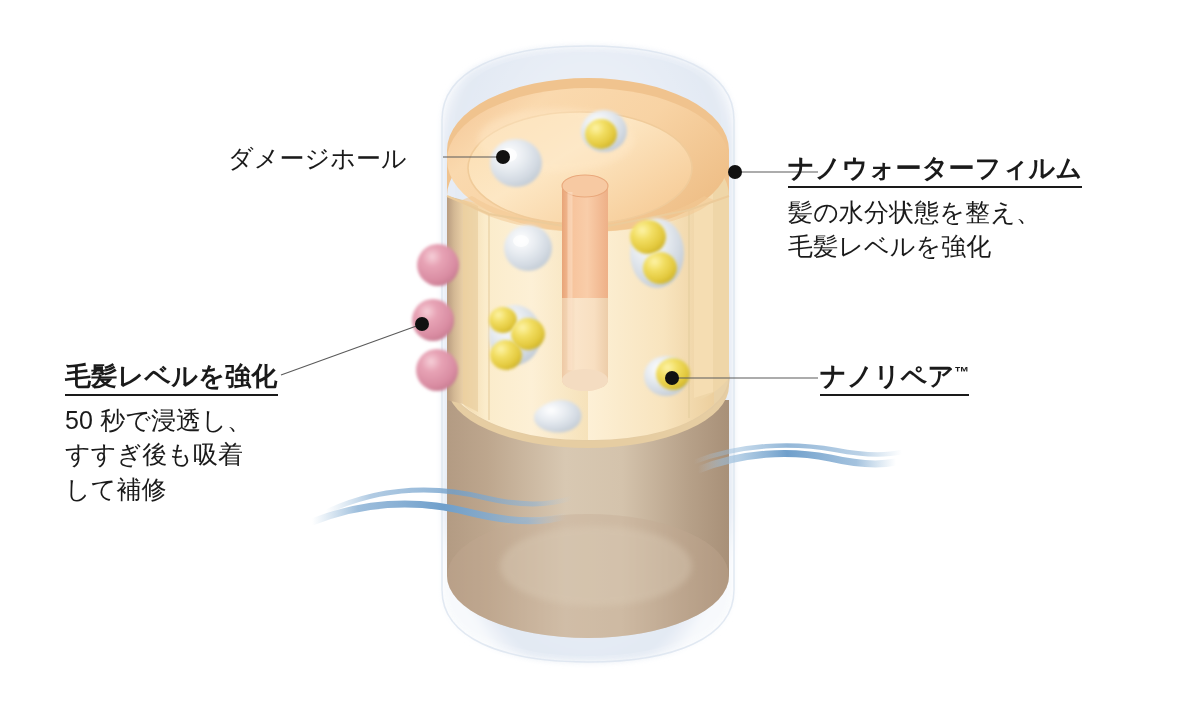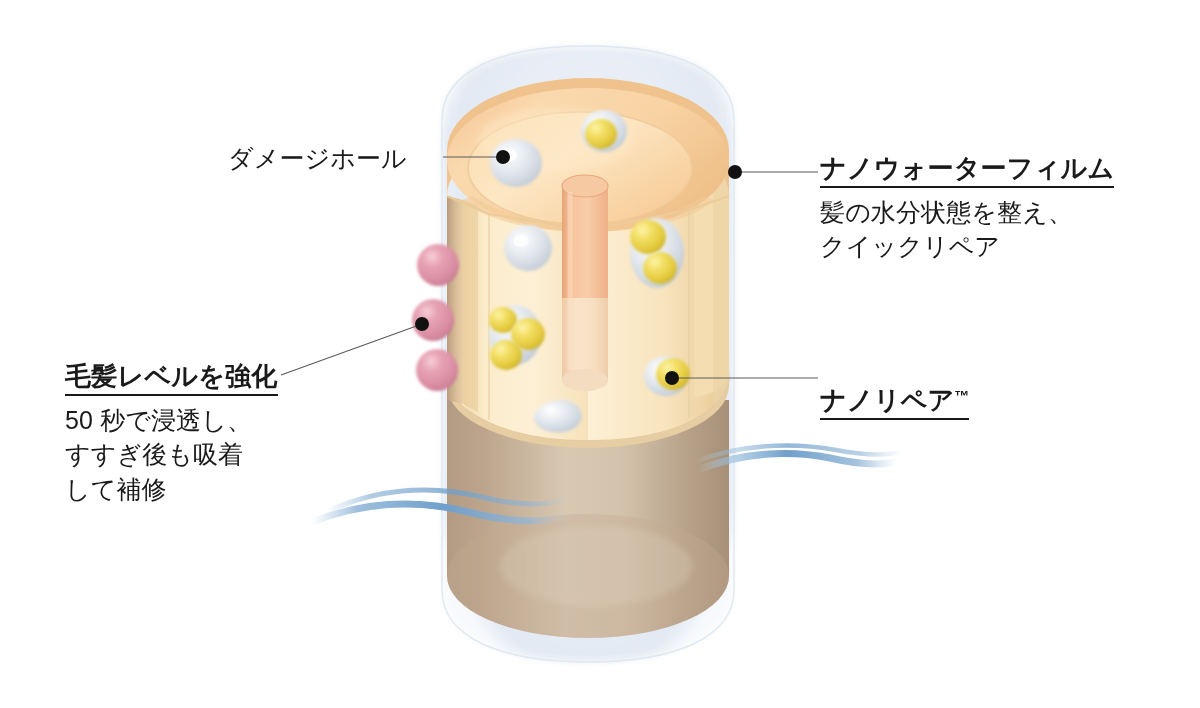--- a/index.html
+++ b/index.html
@@ -54,22 +54,22 @@
     letter-spacing: 0.005em;
   }
   .plain-label {
     position: absolute;
     font-size: 25px;
     line-height: 1.3;
     white-space: nowrap;
     letter-spacing: 0.005em;
   }
 
-  #callout-water-film { left: 820px; top: 152px; }
-  #callout-nano-repair { left: 820px; top: 360px; margin-top: 24px; }
+  #callout-water-film { left: 788px; top: 152px; }
+  #callout-nano-repair { left: 820px; top: 360px; }
   #callout-quick-repair { left: 65px; top: 360px; }
   #label-damage-hole { left: 228px; top: 142px; }
 
   .tm {
     font-size: 15px;
     vertical-align: 0.55em;
     font-weight: bold;
     letter-spacing: 0;
   }
 </style>
@@ -377,21 +377,21 @@
       <line x1="281" y1="375" x2="422" y2="324" stroke="#5a5a5a" stroke-width="1.1"></line>
       <circle cx="422" cy="324" r="7" fill="#111111"></circle>
     </g>
   </svg>
 
   <div class="plain-label" id="label-damage-hole">ダメージホール</div>
 
   <div class="callout" id="callout-water-film">
     <div class="callout-title">ナノウォーターフィルム</div>
     <div class="callout-body">髪の水分状態を整え、
-クイックリペア</div>
+毛髪レベルを強化</div>
   </div>
 
   <div class="callout" id="callout-nano-repair">
     <div class="callout-title"><span>ナノリペア</span><span class="tm">™</span></div>
   </div>
 
   <div class="callout" id="callout-quick-repair">
     <div class="callout-title">毛髪レベルを強化</div>
     <div class="callout-body">50 秒で浸透し、
 すすぎ後も吸着

